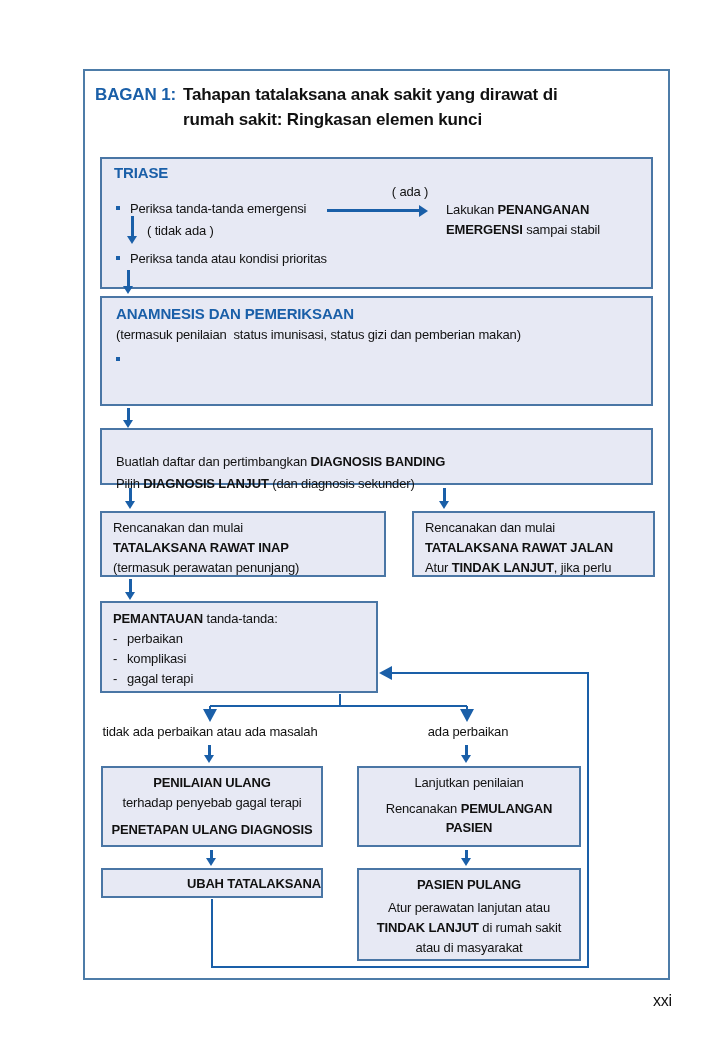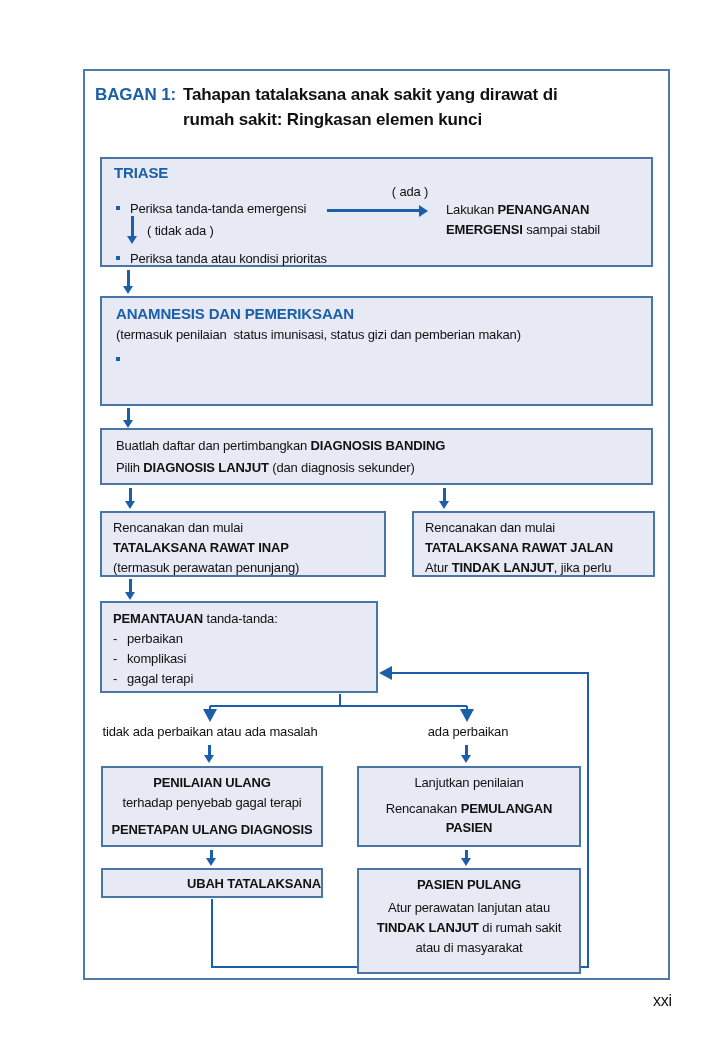--- a/index.html
+++ b/index.html
@@ -47,21 +47,21 @@
   <div class="frame"></div>
 
   <div class="title">
     <span class="prefix">BAGAN 1:</span>
     <span>
       <div>Tahapan tatalaksana anak sakit yang dirawat di</div>
       <div>rumah sakit: Ringkasan elemen kunci</div>
     </span>
   </div>
 
-  <div class="box" style="left:100px;top:157px;width:553px;height:110px;padding-left:17px;">
+  <div class="box" style="left:100px;top:157px;width:553px;height:132px;padding-left:17px;">
     <div class="abs bhead" style="left:12px;top:5px;">TRIASE</div>
     <div class="abs brow" style="left:14px;top:42px;width:220px;">
       <span class="bullet"></span>
       <span>Periksa tanda-tanda emergensi</span>
     </div>
     <div class="abs" style="left:248px;top:25px;width:120px;text-align:center;">( ada )</div>
     <div class="ha" style="left:225px;top:50px;width:92px;"></div>
     <div class="abs lh" style="left:344px;top:41px;width:185px;"><span>Lakukan </span><span class="b">PENANGANAN EMERGENSI</span><span> sampai stabil</span></div>
     <div class="va" style="left:29px;top:57px;height:20px;"></div>
     <div class="abs" style="left:45px;top:64px;">( tidak ada )</div>
@@ -76,21 +76,21 @@
   <div class="box" style="left:100px;top:296px;width:553px;height:110px;padding:7px 14px;">
     <div class="bhead" style="margin-bottom:5px;">ANAMNESIS DAN PEMERIKSAAN</div>
     <div style="margin-bottom:10px;white-space:pre-wrap;">(termasuk penilaian  status imunisasi, status gizi dan pemberian makan)</div>
     <div class="brow" style="margin-bottom:10px;">
       <span class="bullet"></span>
     </div>
   </div>
 
   <div class="va" style="left:127px;top:408px;height:12px;"></div>
 
-  <div class="box" style="left:100px;top:428px;width:553px;height:57px;padding:8px 14px;">
+  <div class="box" style="left:100px;top:428px;width:553px;height:57px;padding:24px 14px;">
     <div style="margin-bottom:7px;"><span>Buatlah daftar dan pertimbangkan </span><span class="b">DIAGNOSIS BANDING</span></div>
     <div><span>Pilih </span><span class="b">DIAGNOSIS LANJUT</span><span> (dan diagnosis sekunder)</span></div>
   </div>
 
   <div class="va" style="left:129px;top:488px;height:13px;"></div>
   <div class="va" style="left:443px;top:488px;height:13px;"></div>
 
   <div class="box lh" style="left:100px;top:511px;width:286px;height:66px;padding:5px 11px;">
     <div><span>Rencanakan dan mulai</span></div>
     <div><span class="b">TATALAKSANA RAWAT INAP</span></div>
@@ -152,21 +152,21 @@
     <div><span class="b">PASIEN</span></div>
   </div>
 
   <div class="va" style="left:210px;top:850px;height:8px;"></div>
   <div class="va" style="left:465px;top:850px;height:8px;"></div>
 
   <div class="box ctr" style="left:101px;top:868px;width:222px;height:30px;display:flex;align-items:center;justify-content:flex-end;font-weight:700;">
     <div>UBAH TATALAKSANA</div>
   </div>
 
-  <div class="box ctr lh" style="left:357px;top:868px;width:224px;height:106px;padding:5px 4px;">
+  <div class="box ctr lh" style="left:357px;top:868px;width:224px;height:93px;padding:5px 4px;">
     <div style="margin-bottom:3px;"><span class="b">PASIEN PULANG</span></div>
     <div><span>Atur perawatan lanjutan atau</span></div>
     <div><span class="b">TINDAK LANJUT</span><span> di rumah sakit</span></div>
     <div><span>atau di masyarakat</span></div>
   </div>
 
   <div class="pgnum">xxi</div>
 </div>
 
 </body></html>

